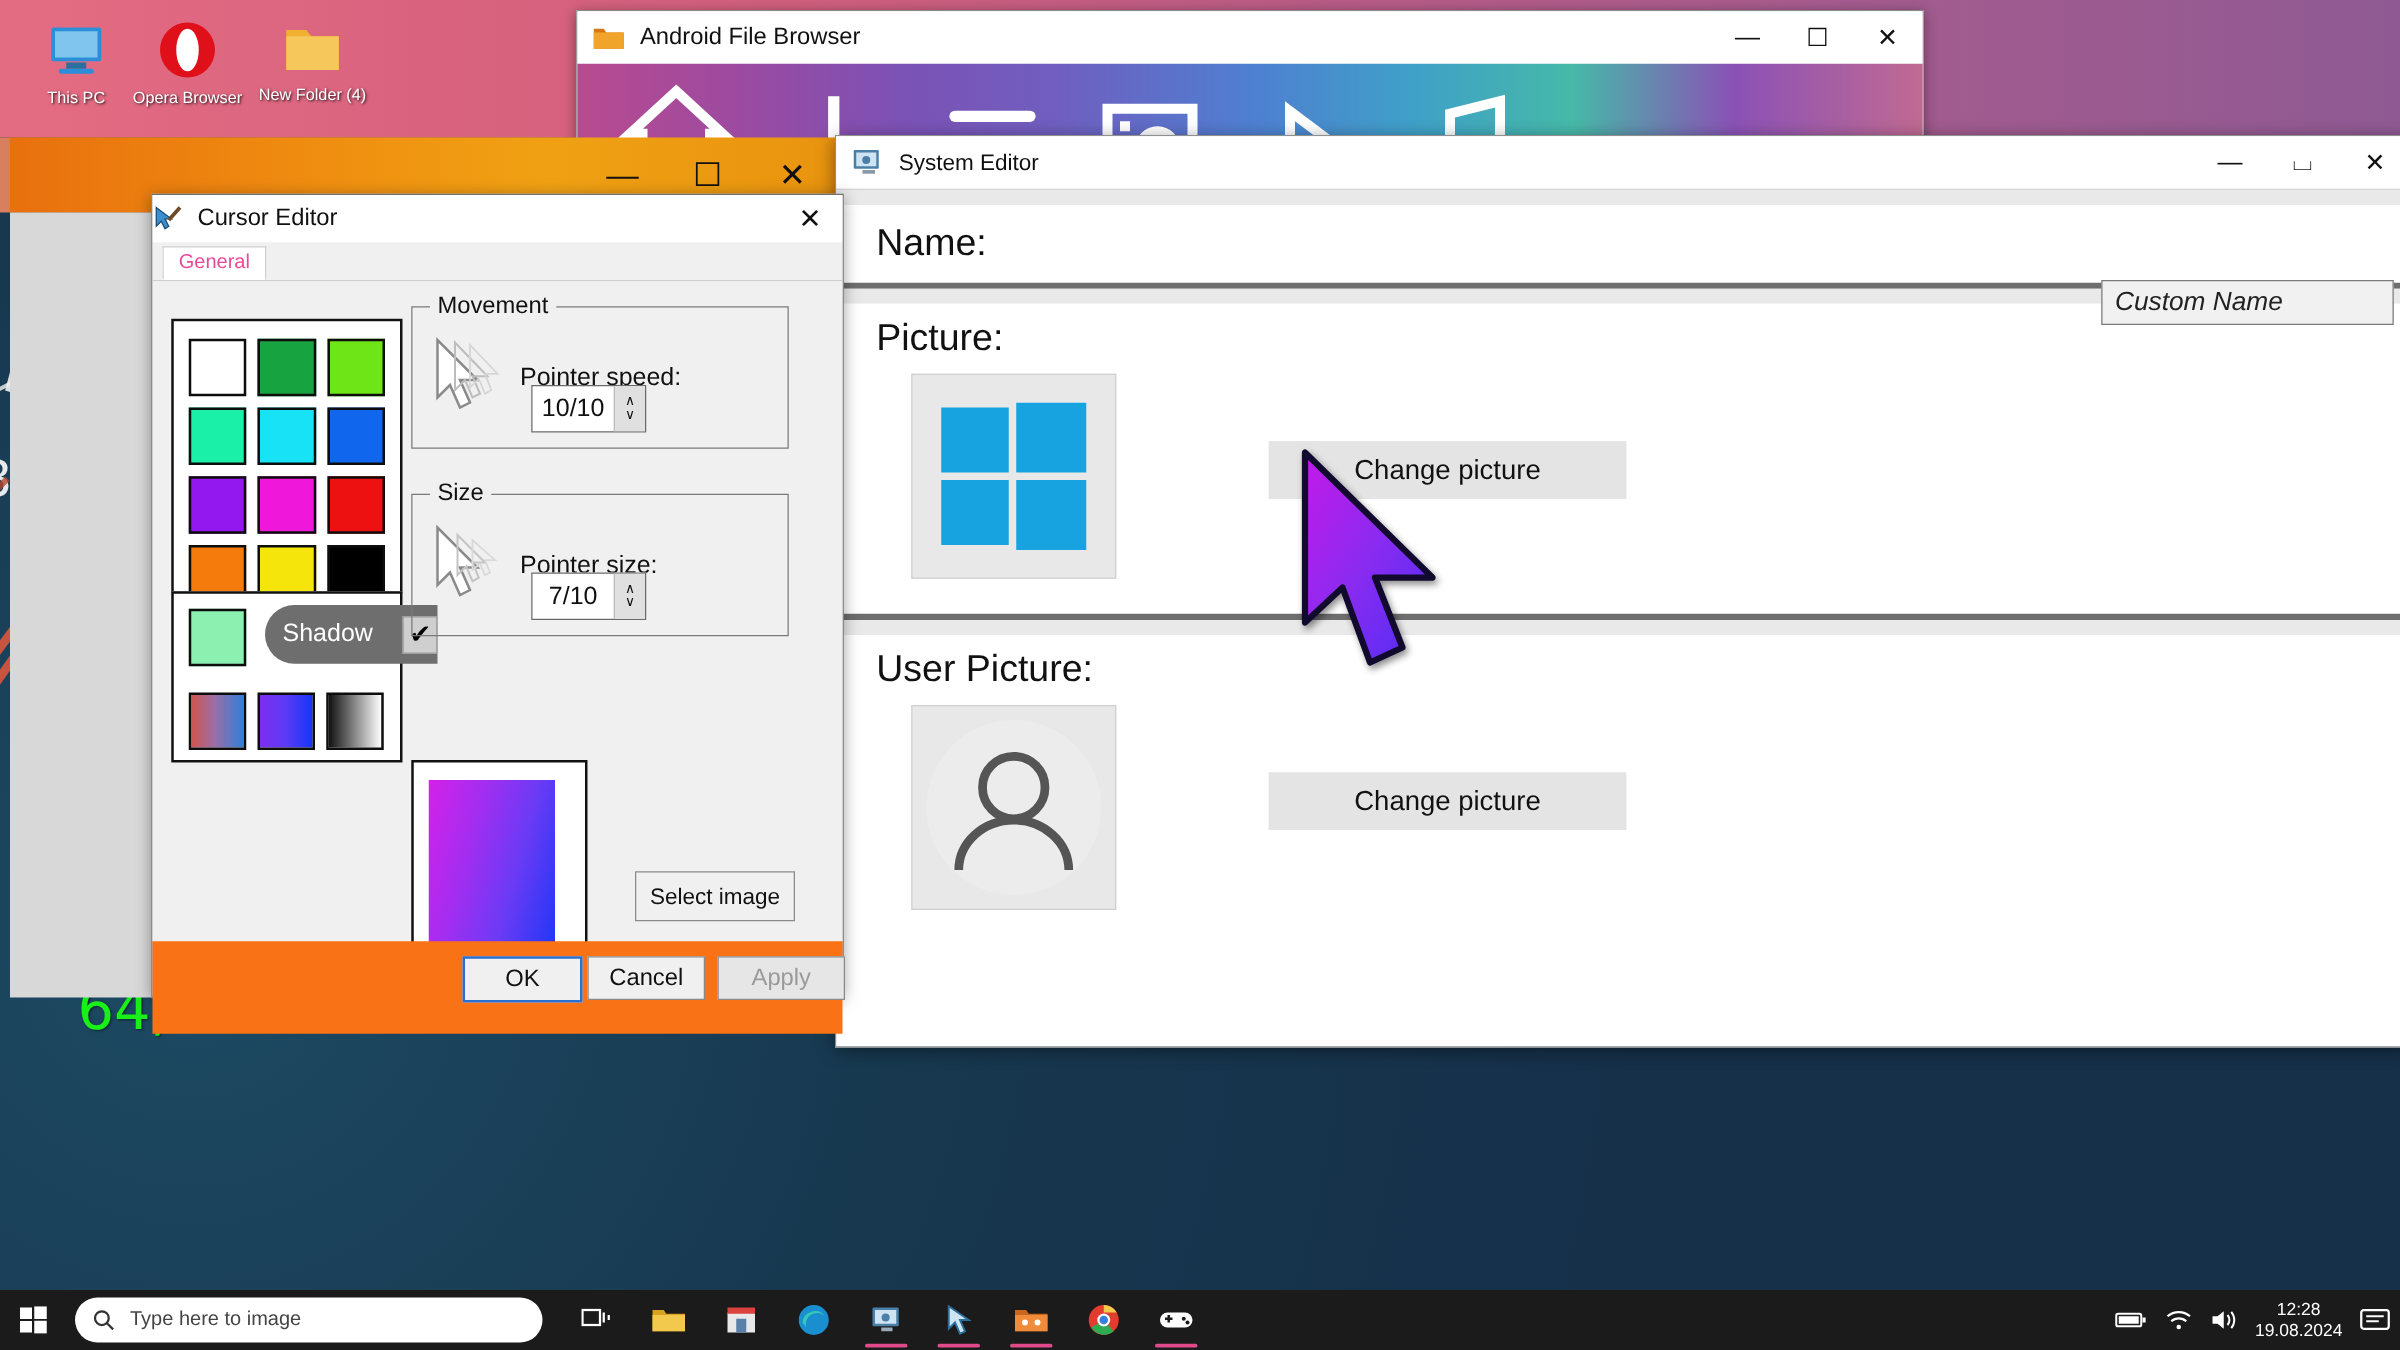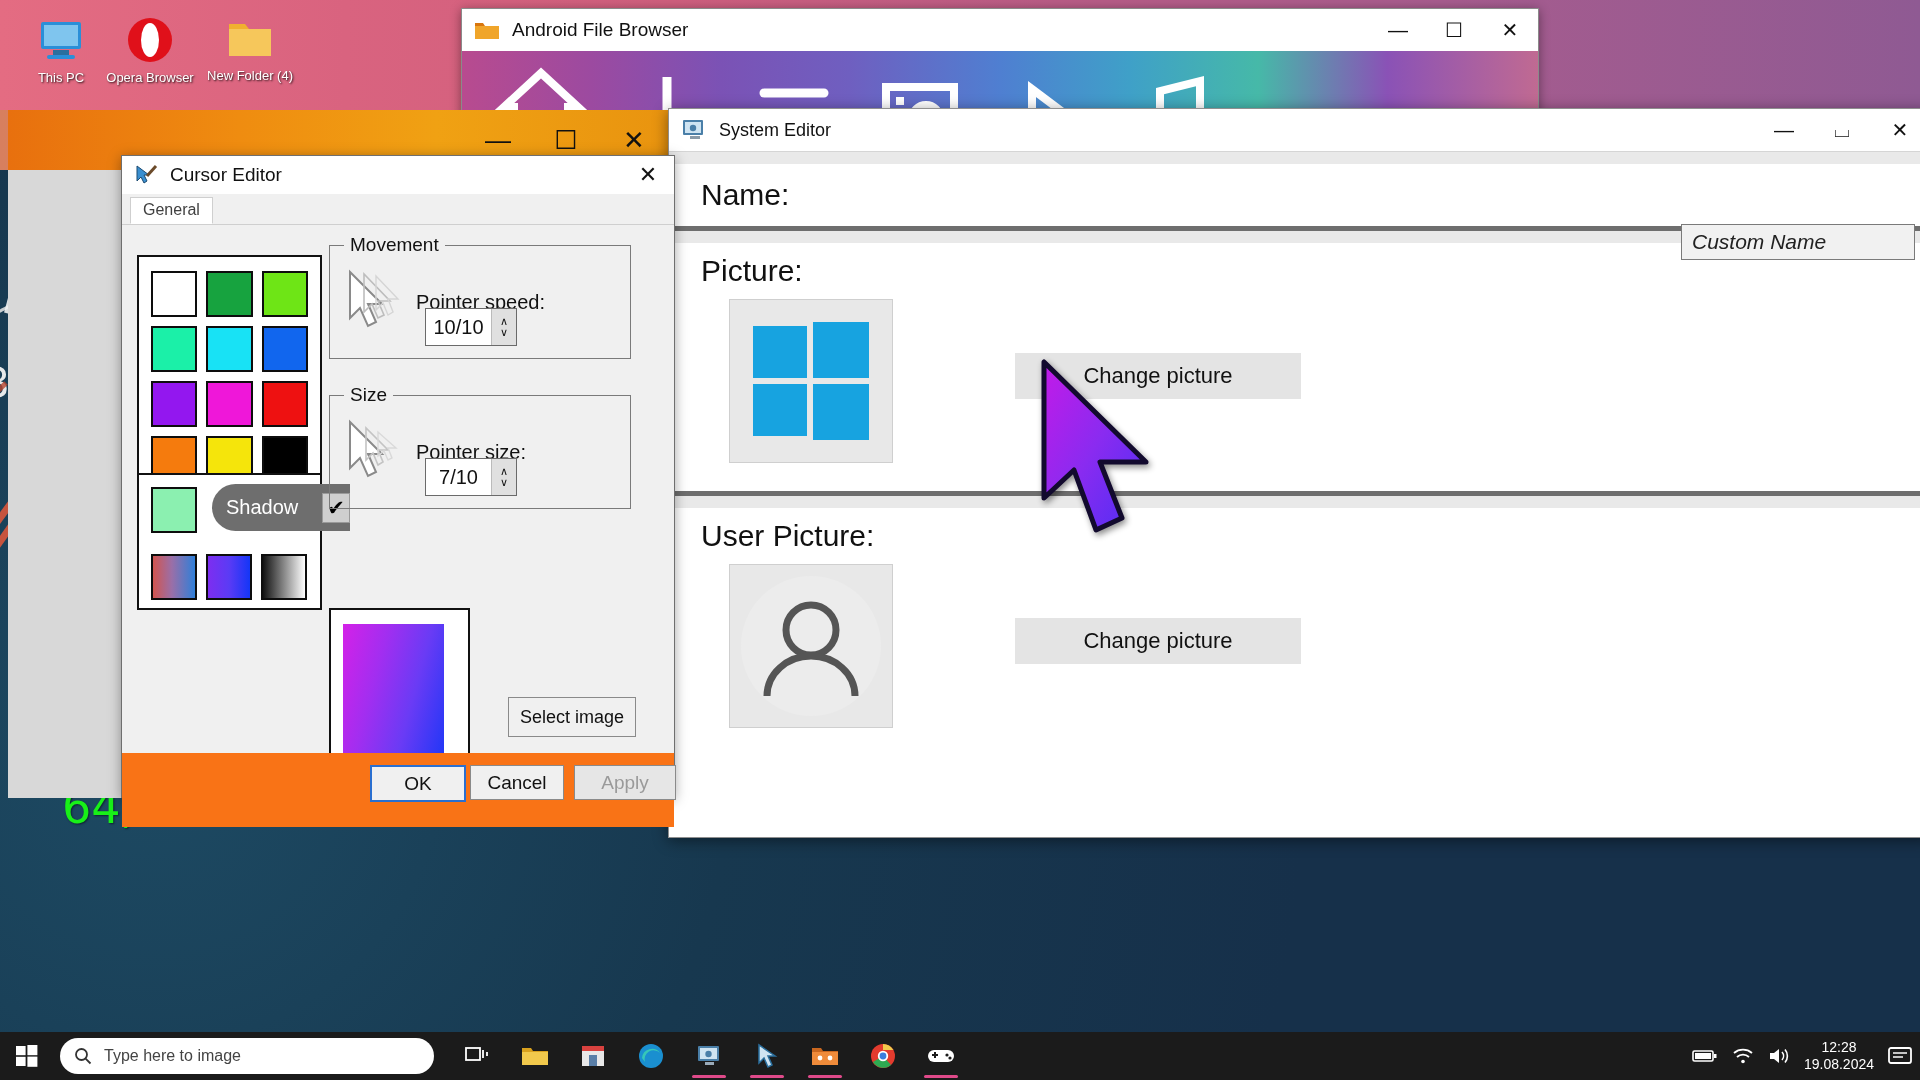--- a/index.html
+++ b/index.html
@@ -70,29 +70,29 @@
   #orange-win{position:absolute;left:8px;top:110px;width:660px;height:60px;
     background:linear-gradient(90deg,#e8700e 0%,#ef8c10 35%,#f0a113 65%,#e9940f 100%);
     display:flex;align-items:center;}
   #orange-ctrls{margin-left:auto;display:flex;height:60px;}
   #orange-ctrls div{width:68px;display:flex;align-items:center;justify-content:center;
     font-size:26px;color:#111;}
   #orange-body{position:absolute;left:8px;top:170px;width:660px;height:628px;background:#d8d8d8;}
 
   #ce{position:absolute;left:121px;top:155px;width:552px;height:641px;
     background:#f0f0f0;border:1px solid #6f6f6f;box-shadow:0 2px 12px rgba(0,0,0,.35);}
-  #ce-title{height:38px;background:#fff;display:flex;align-items:center;padding-left:12px;}
+  #ce-title{height:38px;background:#fff;display:flex;align-items:center;}
   #ce-title .appicon{width:26px;height:22px;margin-right:10px;}
   #ce-title .txt{font-size:19px;color:#111;}
   #ce-close{margin-left:auto;width:52px;height:38px;display:flex;align-items:center;
     justify-content:center;font-size:22px;color:#111;}
   #ce-tabstrip{height:30px;background:#f0f0f0;padding-left:8px;display:flex;align-items:flex-end;
     border-bottom:1px solid #cfcfcf;}
   .tab{background:#fff;border:1px solid #cfcfcf;border-bottom:1px solid #fff;
-    padding:3px 12px 4px;font-size:16px;color:#404040;}
+    padding:3px 12px 4px;font-size:16px;color:#ec4899;}
   #ce-content{position:relative;height:528px;background:#f0f0f0;}
 
   .palette{position:absolute;left:15px;top:30px;width:181px;height:216px;
     background:#fff;border:2px solid #111;}
   .pal-grid{display:grid;grid-template-columns:repeat(3,1fr);gap:9px;padding:14px 12px;}
   .sw{height:42px;border:2px solid #0d0d0d;}
   .palette2{position:absolute;left:15px;top:248px;width:181px;height:133px;
     background:#fff;border:2px solid #111;}
   .pal2-row{display:flex;gap:9px;padding:12px 12px 0;}
   .sw2{width:42px;height:42px;border:2px solid #0d0d0d;}

